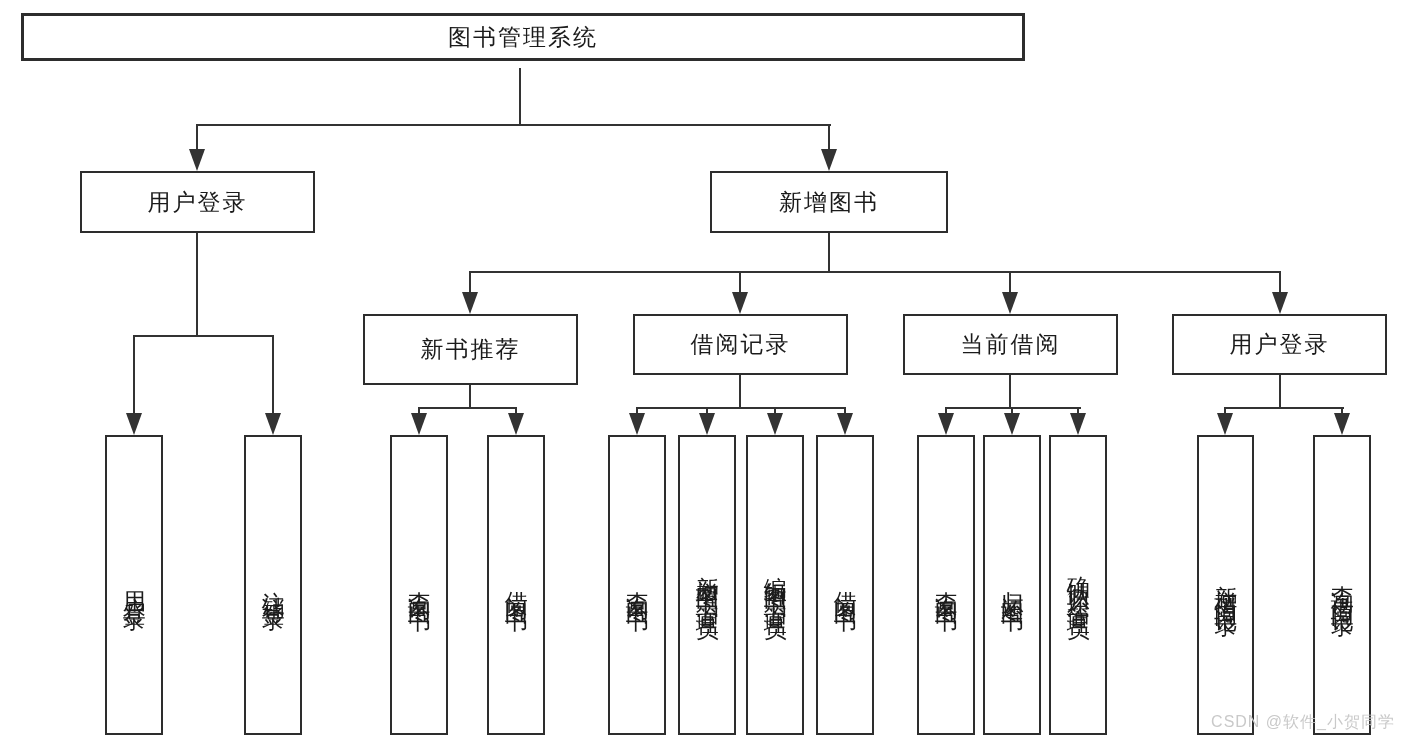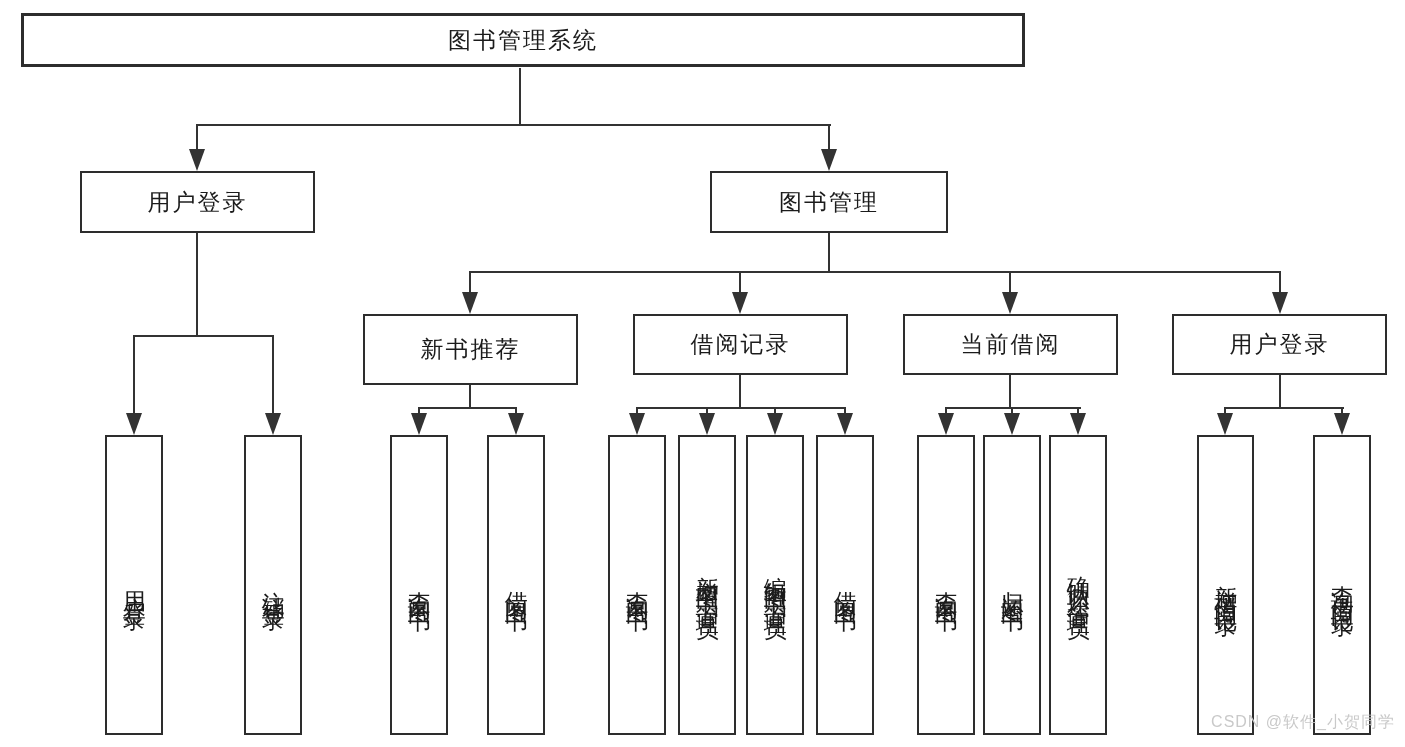--- a/index.html
+++ b/index.html
@@ -91,29 +91,29 @@
 <div class="arr" style="left:629px;top:413px"></div>
 <div class="arr" style="left:699px;top:413px"></div>
 <div class="arr" style="left:767px;top:413px"></div>
 <div class="arr" style="left:837px;top:413px"></div>
 <div class="arr" style="left:938px;top:413px"></div>
 <div class="arr" style="left:1004px;top:413px"></div>
 <div class="arr" style="left:1070px;top:413px"></div>
 <div class="arr" style="left:1217px;top:413px"></div>
 <div class="arr" style="left:1334px;top:413px"></div>
 
-<div class="box root-box" style="left:21px;top:13px;width:1004px;height:54px">
+<div class="box root-box" style="left:21px;top:13px;width:1004px;height:48px">
   <span>图书管理系统</span>
 </div>
 
 <div class="box" style="left:80px;top:171px;width:235px;height:62px">
   <span>用户登录</span>
 </div>
 <div class="box" style="left:710px;top:171px;width:238px;height:62px">
-  <span>图书管理</span>
+  <span>新增图书</span>
 </div>
 
 <div class="box" style="left:363px;top:314px;width:215px;height:71px">
   <span>新书推荐</span>
 </div>
 <div class="box" style="left:633px;top:314px;width:215px;height:61px">
   <span>借阅记录</span>
 </div>
 <div class="box" style="left:903px;top:314px;width:215px;height:61px">
   <span>当前借阅</span>

